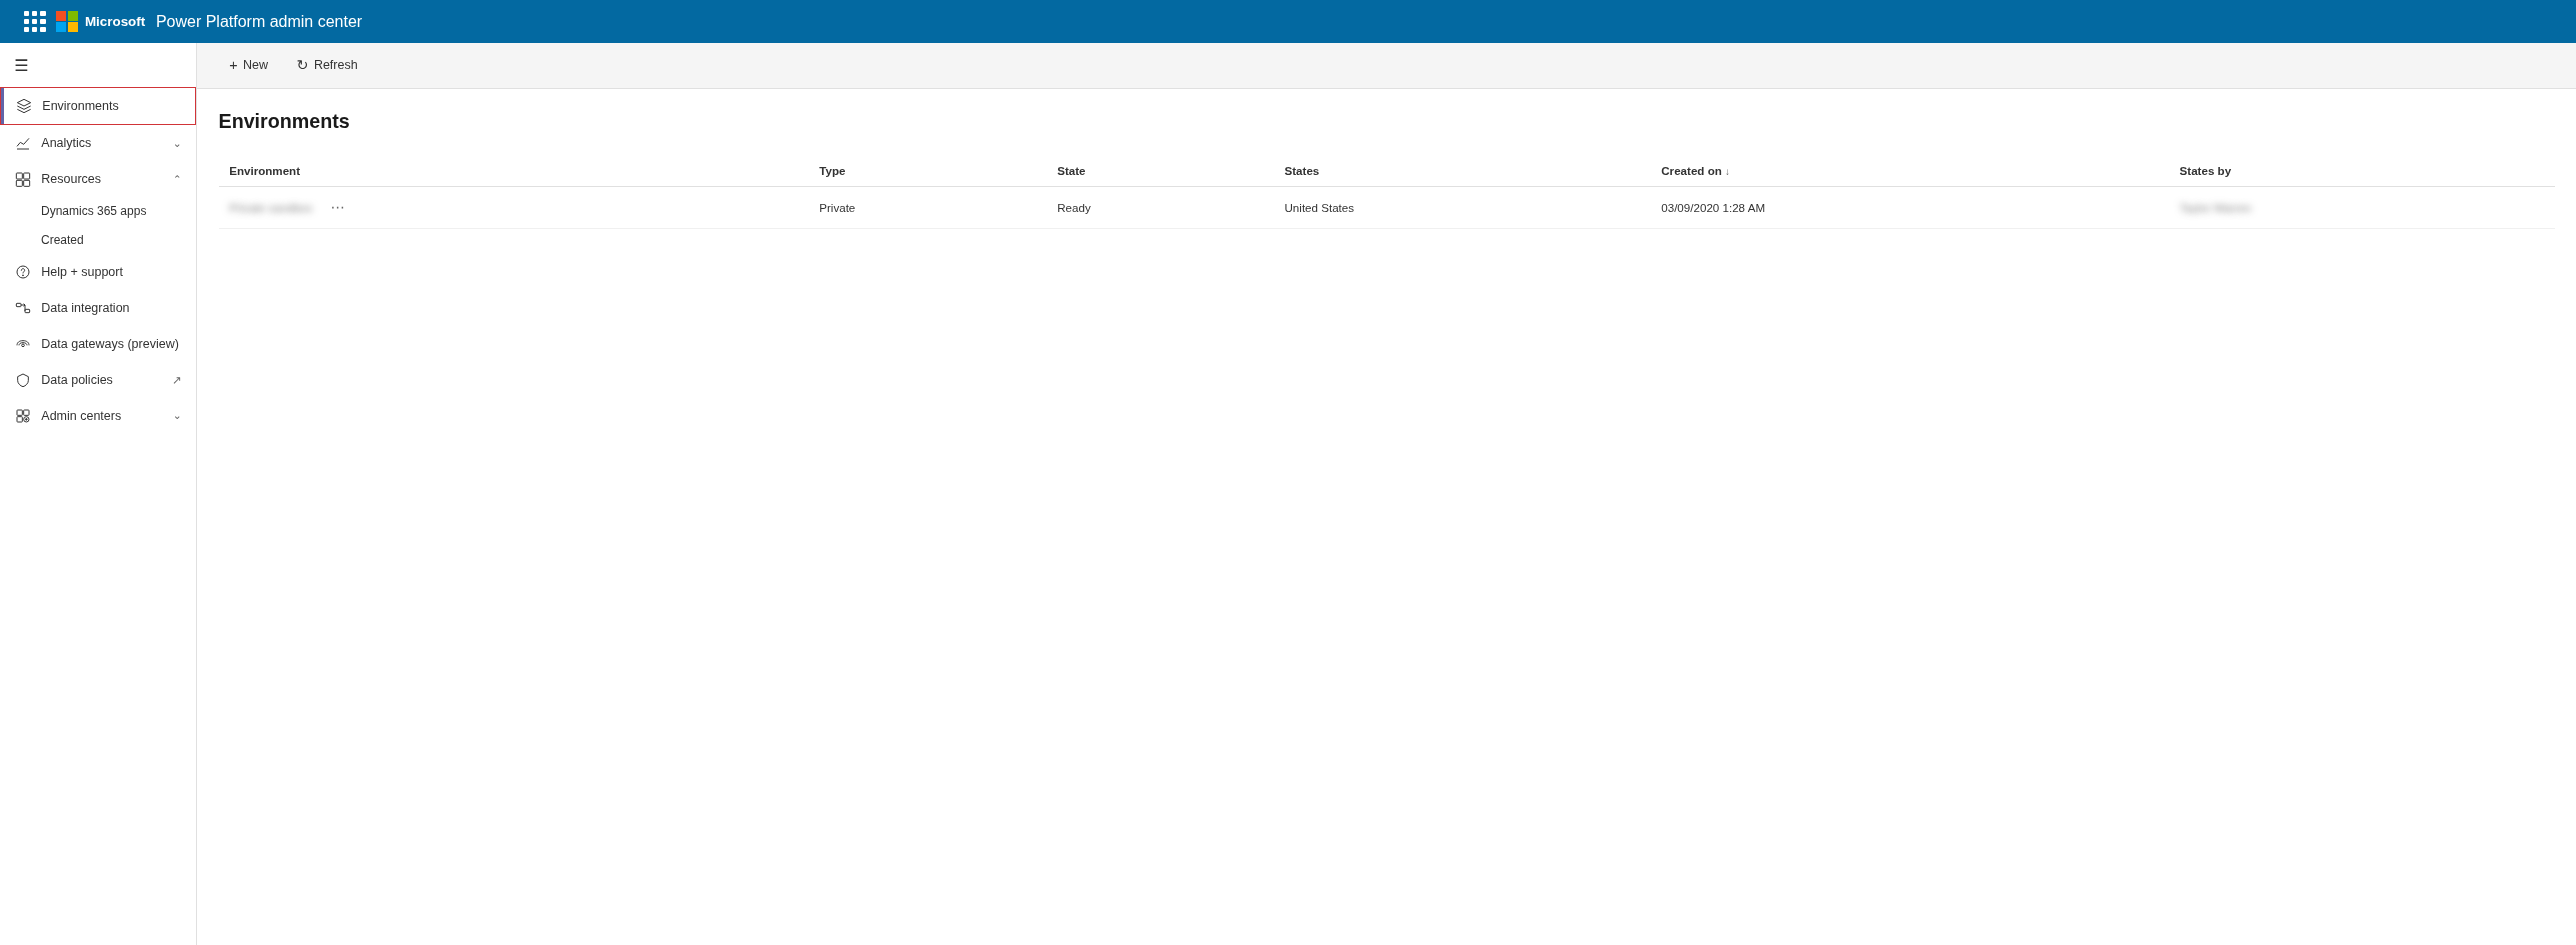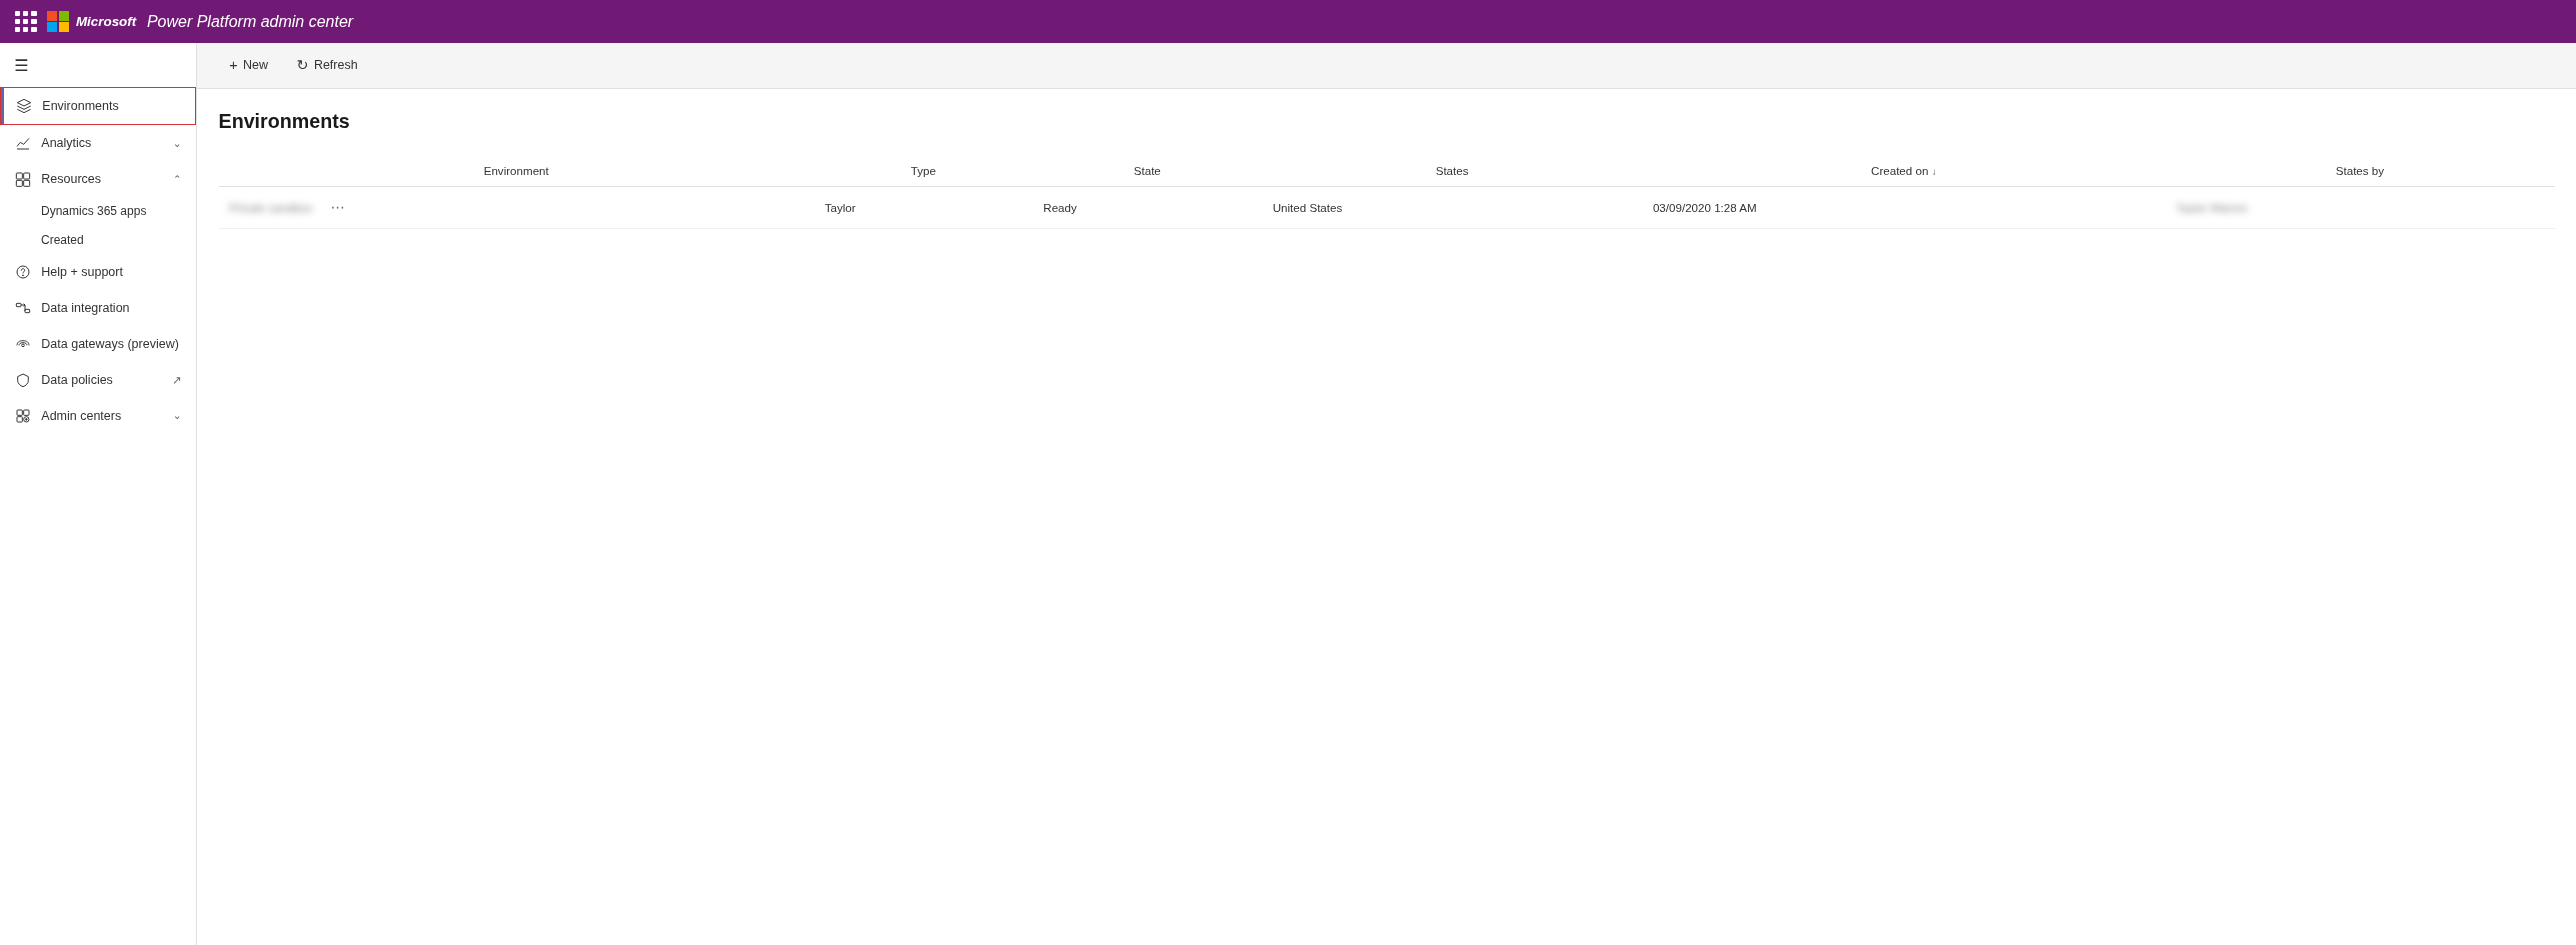--- a/index.html
+++ b/index.html
@@ -1,28 +1,27 @@
 <!DOCTYPE html>
 <html style="font-size:14.3px"><head>
   <meta charset="utf-8">
   <style>
     * { box-sizing: border-box; margin: 0; padding: 0; }
     body { font-family: 'Segoe UI', sans-serif; font-size: 12.5px; display: flex; flex-direction: column; height: 100vh; overflow: hidden; }
 
     
     .topbar {
-      background: #701a75;
+      background: #0369a1;
       color: white;
       height: 43px;
       display: flex;
       align-items: center;
-      padding: 0 15px;
+      padding: 0 24px;
       gap: 10.7px;
       flex-shrink: 0;
-      font-style: italic;
     }
     .topbar-waffle {
       display: grid;
       grid-template-columns: repeat(3, 5.4px);
       grid-template-rows: repeat(3, 5.4px);
       gap: 2.7px;
       cursor: pointer;
     }
     .topbar-waffle span {
       width: 5.4px; height: 5.4px;
@@ -165,22 +164,22 @@
       color: #1a1a1a;
       margin-bottom: 21.5px;
     }
 
     
     .env-table {
       width: 100%;
       border-collapse: collapse;
     }
     .env-table th {
-      text-align: center;
-      font-weight: 400;
+      text-align: left;
+      font-weight: 700;
       font-size: 11.6px;
       color: #333;
       padding: 9px 10.7px;
       border-bottom: 1.8px solid #e0e0e0;
     }
     .env-table td {
       padding: 10.7px 10.7px;
       font-size: 11.6px;
       color: #333;
       border-bottom: 0.9px solid #f0f0f0;
@@ -382,21 +381,21 @@
           </tr>
         </thead>
         <tbody>
           <tr>
             <td>
               <span class="blurred-text">Private sandbox</span>
               &nbsp;&nbsp;
               <button class="ellipsis-btn">⋯</button>
             </td>
             <td>
-              <span>Taylor</span>
+              <span>Private</span>
             </td>
             <td>
               <span>Ready</span>
             </td>
             <td>
               <span>United States</span>
             </td>
             <td>
               <span>03/09/2020 1:28 AM</span>
             </td>

